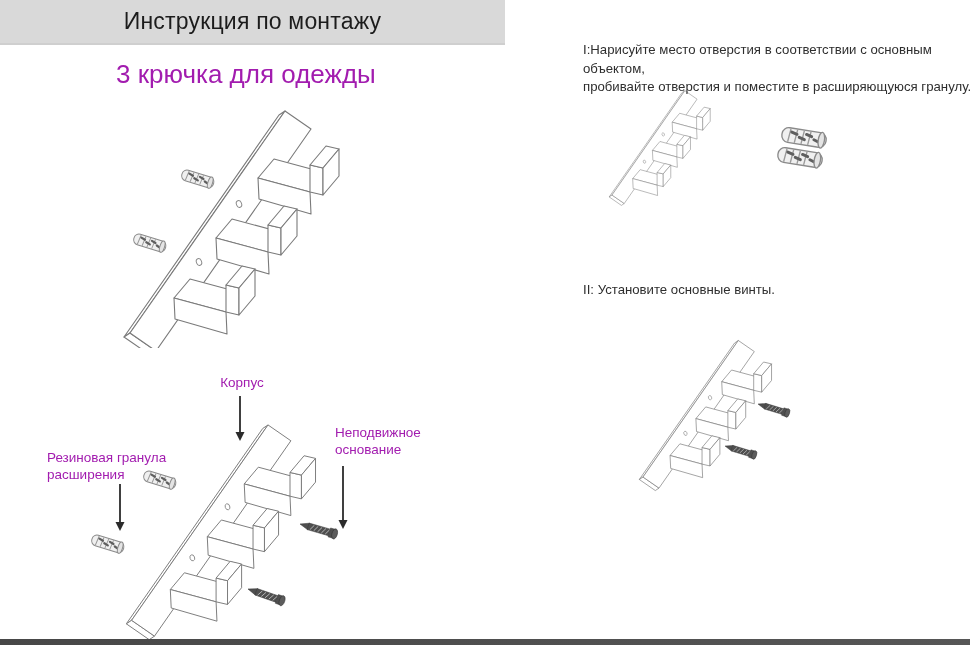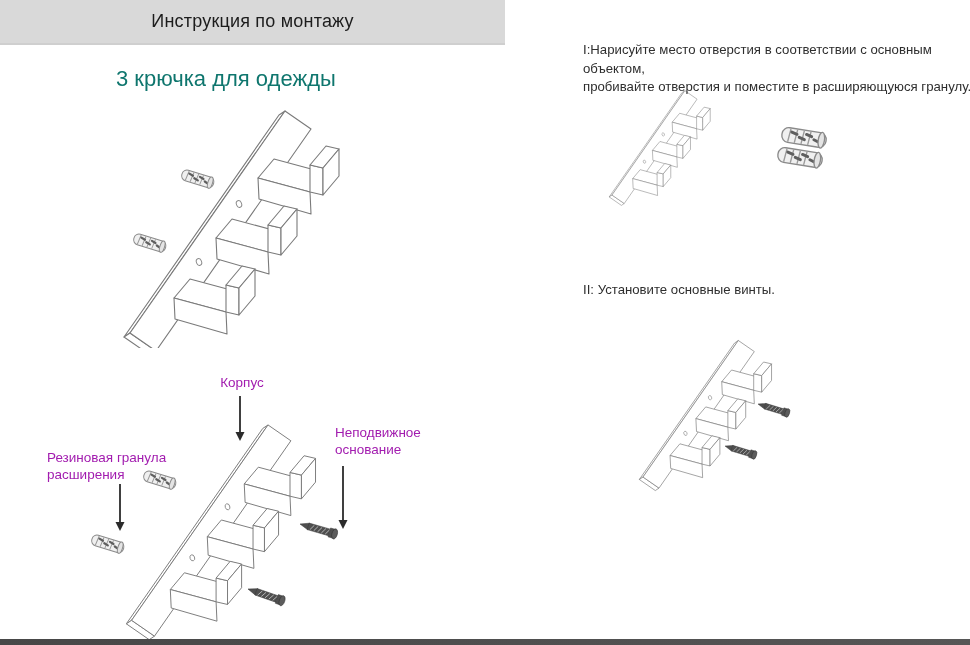--- a/index.html
+++ b/index.html
@@ -6,25 +6,25 @@
   .page{
     position:relative; width:970px; height:645px;
     background:#ffffff; overflow:hidden;
     font-family:"Liberation Sans", sans-serif;
     color:#262626;
   }
   .header-bar{
     position:absolute; left:0; top:0; width:505px; height:43px;
     background:#d9d9d9; border-bottom:2px solid #cfcfcf;
     display:flex; align-items:center; justify-content:center;
-    font-size:18px; color:#1c1c1c; letter-spacing:.2px;
+    font-size:23px; color:#1c1c1c; letter-spacing:.2px;
   }
   .subtitle{
-    position:absolute; left:116px; top:66px;
-    font-size:22px; color:#0f766e;
+    position:absolute; left:116px; top:59px;
+    font-size:26px; color:#a21caf;
   }
   .step-text{
     position:absolute; left:583px; font-size:13.2px; line-height:18.5px;
     color:#2e2e2e; white-space:pre-line; width:395px;
   }
   #step1{ top:41px; }
   #step2{ top:281px; }
   .part-label{
     position:absolute; font-size:13.5px; line-height:17px;
     color:#a21caf; white-space:pre-line;

